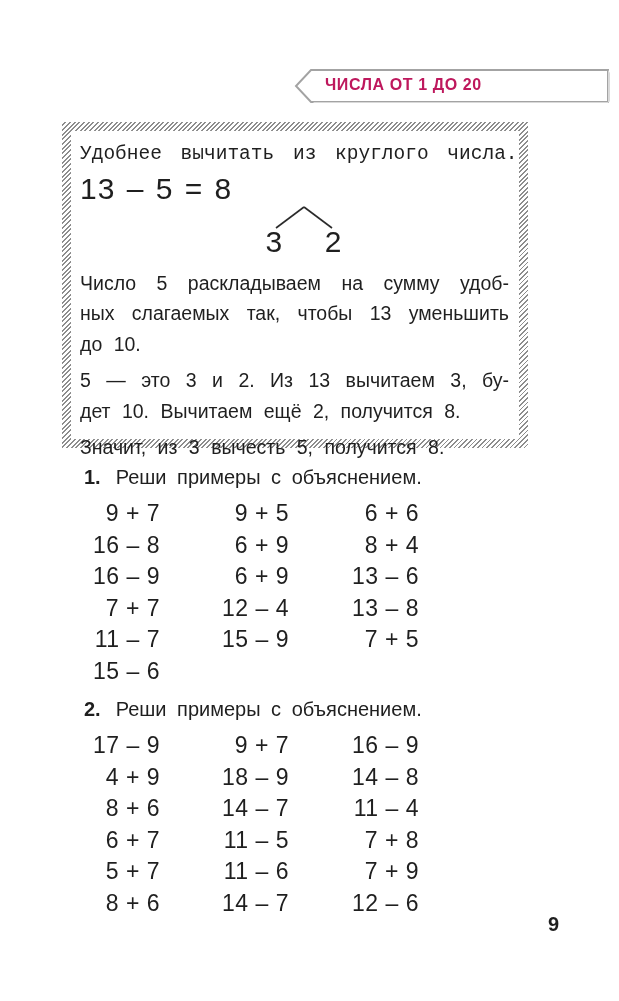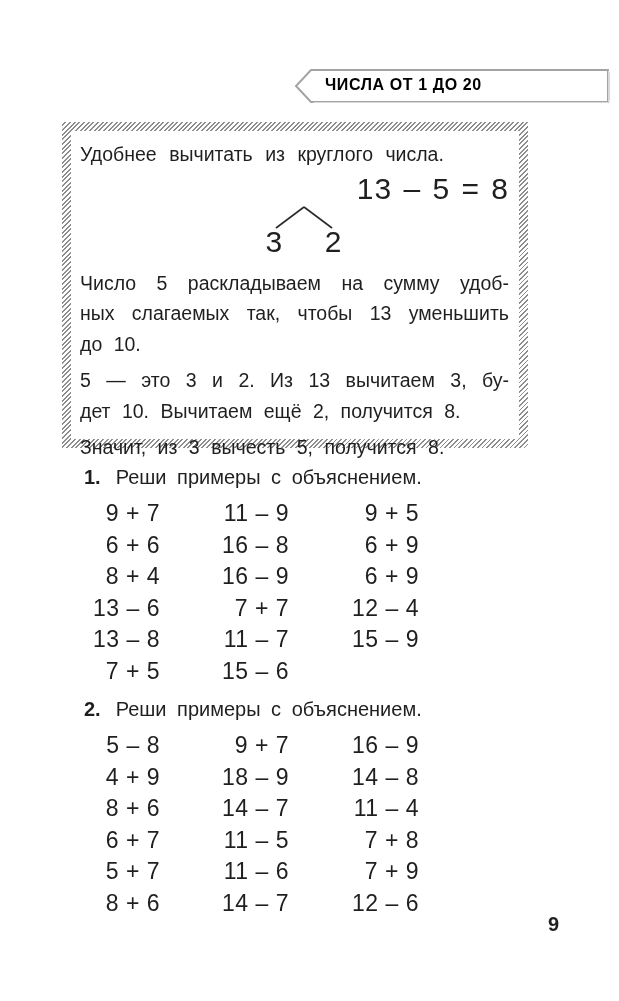--- a/index.html
+++ b/index.html
@@ -23,21 +23,21 @@
   
   .banner{
     position:absolute;top:67px;left:294px;
     width:317px;height:38px;
   }
   .banner svg{position:absolute;top:0;left:0;}
   .banner-label{
     position:absolute;left:31px;top:0;height:36px;
     display:flex;align-items:center;
     font-size:16px;font-weight:bold;letter-spacing:.6px;
-    color:#000000;white-space:nowrap;
+    color:#be185d;white-space:nowrap;
   }
 
   
   .info-box{
     position:absolute;top:122px;left:62px;
     width:466px;height:326px;
     background:repeating-linear-gradient(135deg,
       #ffffff 0px,#ffffff 2.1px,
       var(--hatch) 2.1px,var(--hatch) 3.3px);
   }
@@ -45,26 +45,26 @@
     position:absolute;inset:9px;
     background:#fff;
     padding:8px 10px 0 9px;
     font-size:19.5px;line-height:30.5px;
   }
   .bline{word-spacing:6px;white-space:nowrap;}
   .bline.just{
     text-align:justify;text-align-last:justify;
     white-space:normal;word-spacing:2px;
   }
-  .intro-line{word-spacing:7px;}
+  .intro-line{word-spacing:7px;font-family:Liberation Mono, monospace;}
   .box-par{margin-top:6px;}
 
   
   .formula{
-    text-align:right;
+    text-align:left;
     margin-top:2px;margin-bottom:2px;
   }
   .eq{
     font-size:30px;line-height:34px;
     letter-spacing:1px;word-spacing:2px;
   }
   .fork-area{
     position:relative;height:56px;
   }
   .fork-group{
@@ -154,21 +154,20 @@
 
     </div>
   </div>
 
   <section class="exercise ex1">
     <div class="ex-head">
       <span class="ex-num">1.</span><span>Реши примеры с объяснением.</span>
     </div>
     <div class="ex-grid" id="ex-grid-0">
         <div class="cell">9 + 7</div>
-        <div class="cell">11 – 9</div>
         <div class="cell">9 + 5</div>
         <div class="cell">6 + 6</div>
         <div class="cell">16 – 8</div>
         <div class="cell">6 + 9</div>
         <div class="cell">8 + 4</div>
         <div class="cell">16 – 9</div>
         <div class="cell">6 + 9</div>
         <div class="cell">13 – 6</div>
         <div class="cell">7 + 7</div>
         <div class="cell">12 – 4</div>
@@ -178,21 +177,21 @@
         <div class="cell">7 + 5</div>
         <div class="cell">15 – 6</div>
       </div>
   </section>
 
   <section class="exercise ex2">
     <div class="ex-head">
       <span class="ex-num">2.</span><span>Реши примеры с объяснением.</span>
     </div>
     <div class="ex-grid" id="ex-grid-1">
-        <div class="cell">5 – 8</div>
+        <div class="cell">17 – 9</div>
         <div class="cell">9 + 7</div>
         <div class="cell">16 – 9</div>
         <div class="cell">4 + 9</div>
         <div class="cell">18 – 9</div>
         <div class="cell">14 – 8</div>
         <div class="cell">8 + 6</div>
         <div class="cell">14 – 7</div>
         <div class="cell">11 – 4</div>
         <div class="cell">6 + 7</div>
         <div class="cell">11 – 5</div>

